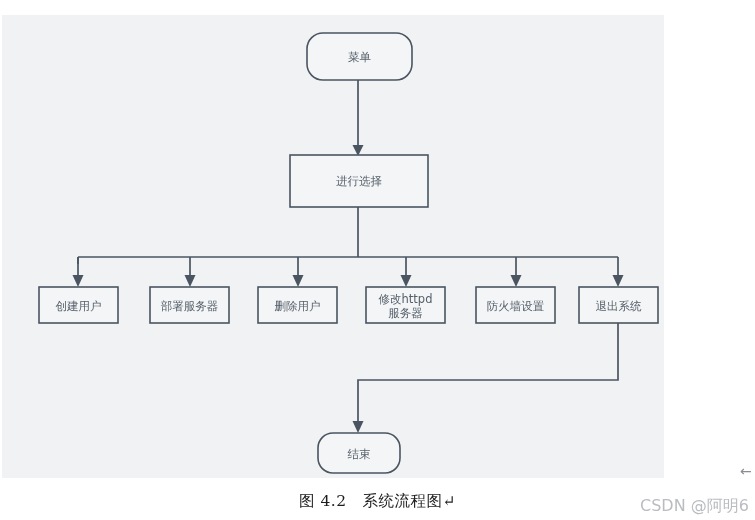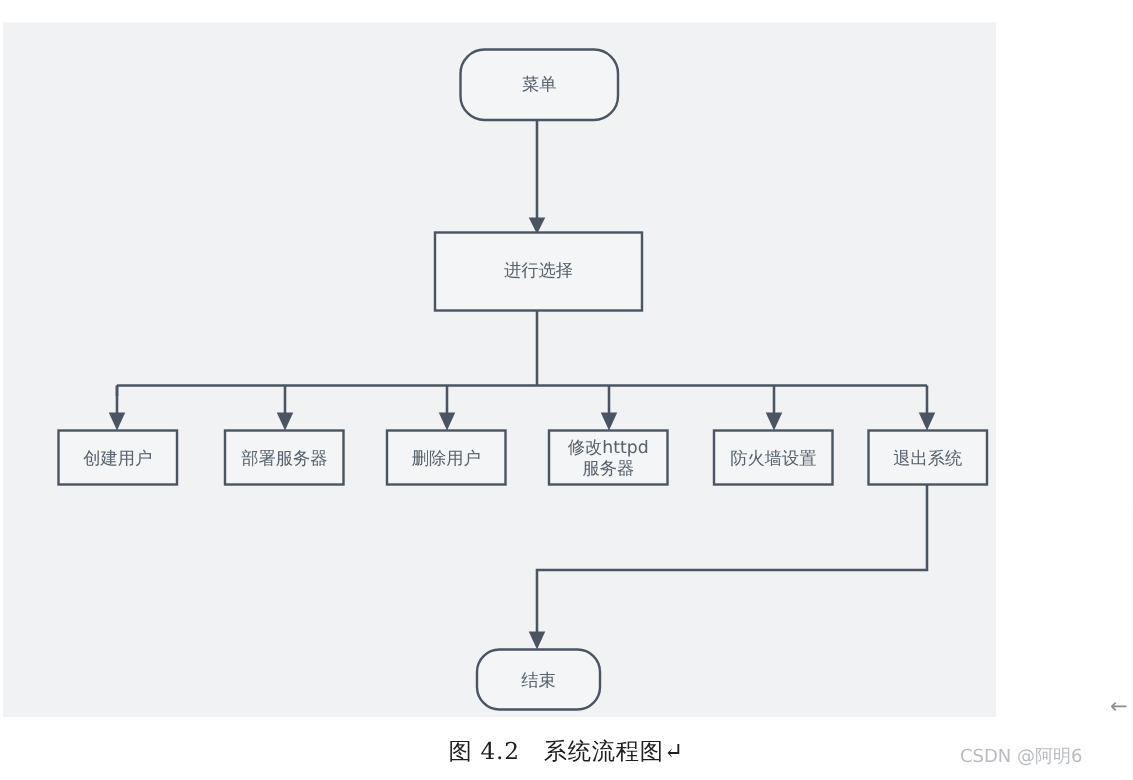--- a/index.html
+++ b/index.html
@@ -75,21 +75,21 @@
     letter-spacing: 0.5px;
     white-space: pre;
   }
 
   
   #watermark {
     position: absolute;
     left: 640px;
     top: 496px;
     font-family: "DejaVu Sans", "Liberation Sans", sans-serif;
-    font-size: 12px;
+    font-size: 16px;
     color: #b9bcc0;
     white-space: nowrap;
   }
 
   
   #return-mark {
     position: absolute;
     left: 740px;
     top: 463px;
     font-size: 14px;

